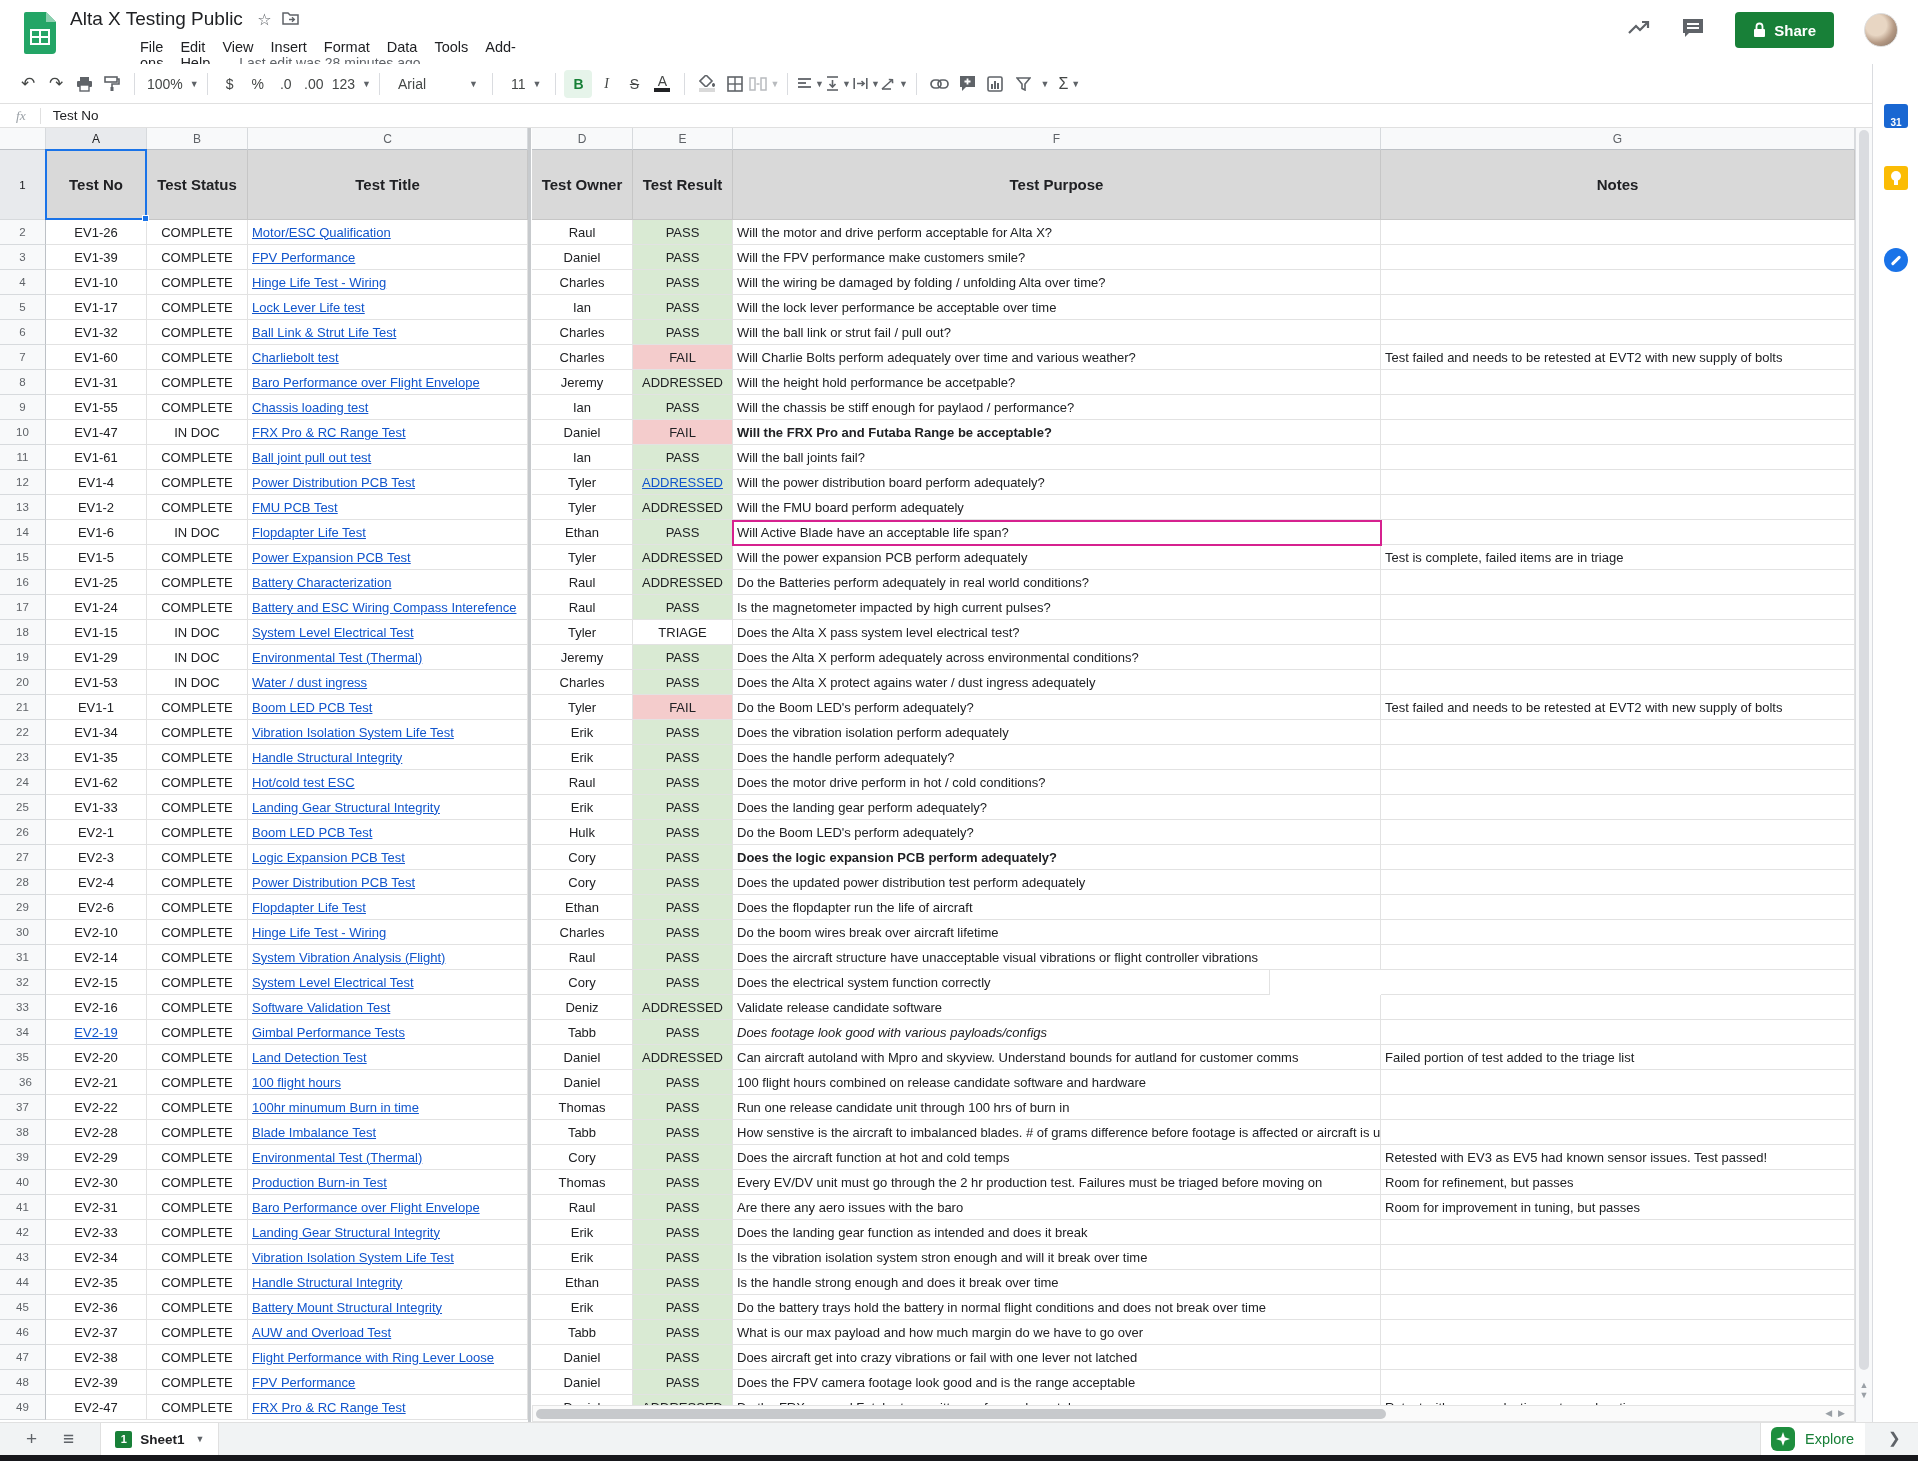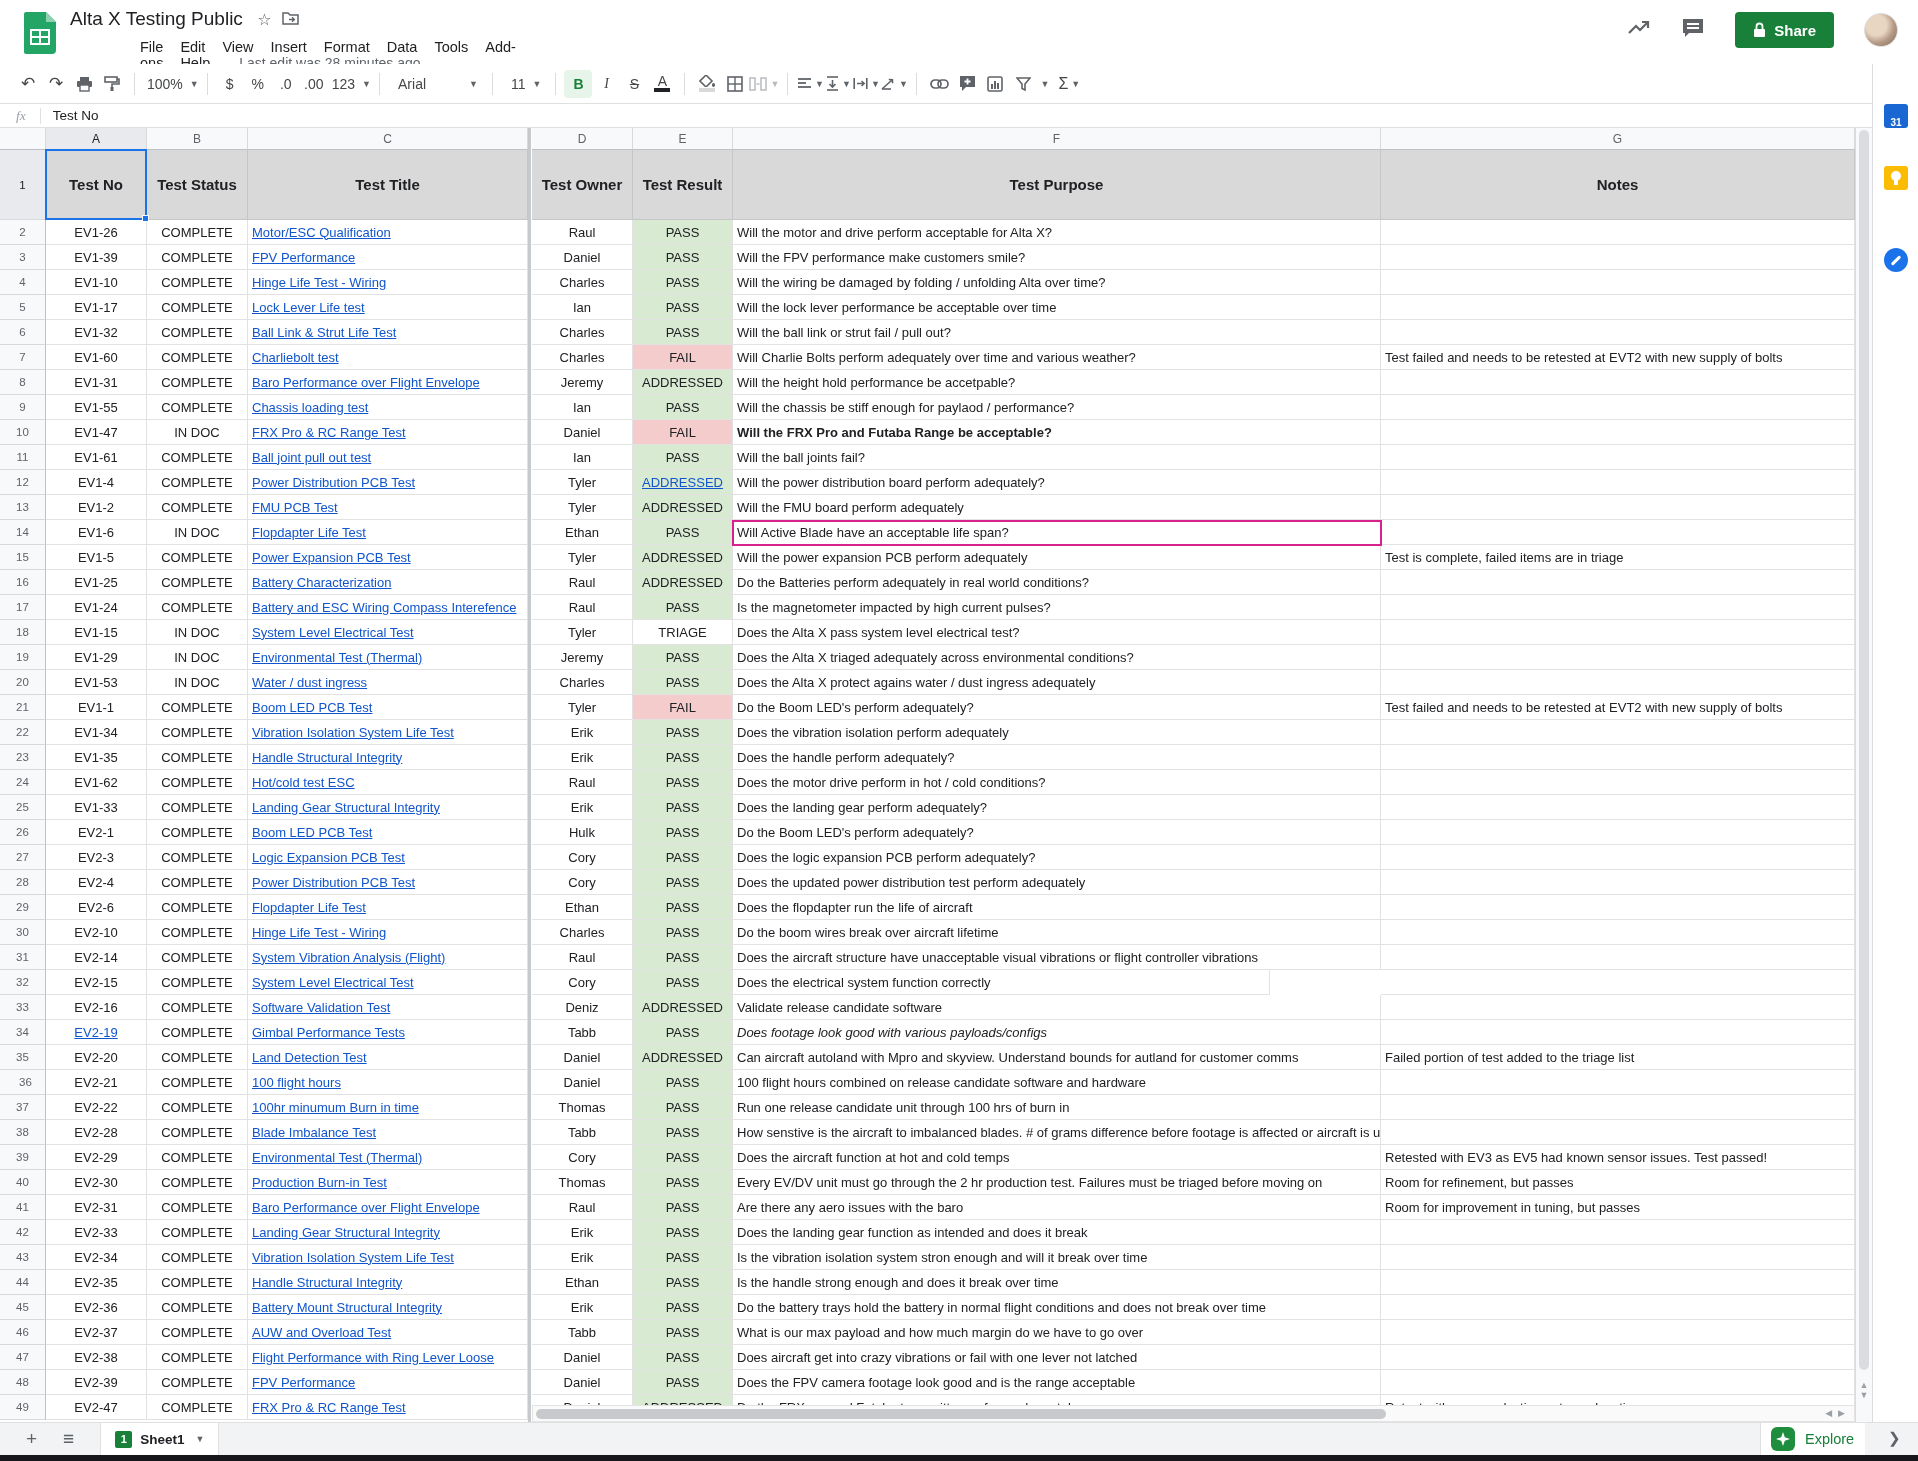--- a/index.html
+++ b/index.html
@@ -496,21 +496,21 @@
       <div class="cell left" style="left: 733px; top: 492px; width: 648px; height: 25px;">Does the Alta X pass system level electrical test?</div>
       <div class="cell left" style="left: 1381px; top: 492px; width: 474px; height: 25px;"></div>
       <div class="rowhdr" style="left: 0px; top: 517px; width: 46px; height: 25px;">19</div>
       <div class="cell center" style="left: 46px; top: 517px; width: 101px; height: 25px;">EV1-29</div>
       <div class="cell center" style="left: 147px; top: 517px; width: 101px; height: 25px;">IN DOC</div>
       <div class="cell left" style="left: 248px; top: 517px; width: 280px; height: 25px;">
         <a class="cl">Environmental Test (Thermal)</a>
       </div>
       <div class="cell center" style="left: 532px; top: 517px; width: 101px; height: 25px;">Jeremy</div>
       <div class="cell center res-p" style="left: 633px; top: 517px; width: 100px; height: 25px;">PASS</div>
-      <div class="cell left" style="left: 733px; top: 517px; width: 648px; height: 25px;">Does the Alta X triaged adequately across environmental conditions?</div>
+      <div class="cell left" style="left: 733px; top: 517px; width: 648px; height: 25px;">Does the Alta X perform adequately across environmental conditions?</div>
       <div class="cell left" style="left: 1381px; top: 517px; width: 474px; height: 25px;"></div>
       <div class="rowhdr" style="left: 0px; top: 542px; width: 46px; height: 25px;">20</div>
       <div class="cell center" style="left: 46px; top: 542px; width: 101px; height: 25px;">EV1-53</div>
       <div class="cell center" style="left: 147px; top: 542px; width: 101px; height: 25px;">IN DOC</div>
       <div class="cell left" style="left: 248px; top: 542px; width: 280px; height: 25px;">
         <a class="cl">Water / dust ingress</a>
       </div>
       <div class="cell center" style="left: 532px; top: 542px; width: 101px; height: 25px;">Charles</div>
       <div class="cell center res-p" style="left: 633px; top: 542px; width: 100px; height: 25px;">PASS</div>
       <div class="cell left" style="left: 733px; top: 542px; width: 648px; height: 25px;">Does the Alta X protect agains water / dust ingress adequately</div>
@@ -576,21 +576,21 @@
       <div class="cell left" style="left: 733px; top: 692px; width: 648px; height: 25px;">Do the Boom LED's perform adequately?</div>
       <div class="cell left" style="left: 1381px; top: 692px; width: 474px; height: 25px;"></div>
       <div class="rowhdr" style="left: 0px; top: 717px; width: 46px; height: 25px;">27</div>
       <div class="cell center" style="left: 46px; top: 717px; width: 101px; height: 25px;">EV2-3</div>
       <div class="cell center" style="left: 147px; top: 717px; width: 101px; height: 25px;">COMPLETE</div>
       <div class="cell left" style="left: 248px; top: 717px; width: 280px; height: 25px;">
         <a class="cl">Logic Expansion PCB Test</a>
       </div>
       <div class="cell center" style="left: 532px; top: 717px; width: 101px; height: 25px;">Cory</div>
       <div class="cell center res-p" style="left: 633px; top: 717px; width: 100px; height: 25px;">PASS</div>
-      <div class="cell left" style="left: 733px; top: 717px; width: 648px; height: 25px;">Does the logic expansion PCB perform adequately?</div>
+      <div class="cell left" style="left: 733px; top: 717px; width: 648px; height: 25px; font-weight: bold;">Does the logic expansion PCB perform adequately?</div>
       <div class="cell left" style="left: 1381px; top: 717px; width: 474px; height: 25px;"></div>
       <div class="rowhdr" style="left: 0px; top: 742px; width: 46px; height: 25px;">28</div>
       <div class="cell center" style="left: 46px; top: 742px; width: 101px; height: 25px;">EV2-4</div>
       <div class="cell center" style="left: 147px; top: 742px; width: 101px; height: 25px;">COMPLETE</div>
       <div class="cell left" style="left: 248px; top: 742px; width: 280px; height: 25px;">
         <a class="cl">Power Distribution PCB Test</a>
       </div>
       <div class="cell center" style="left: 532px; top: 742px; width: 101px; height: 25px;">Cory</div>
       <div class="cell center res-p" style="left: 633px; top: 742px; width: 100px; height: 25px;">PASS</div>
       <div class="cell left" style="left: 733px; top: 742px; width: 648px; height: 25px;">Does the updated power distribution test perform adequately</div>

